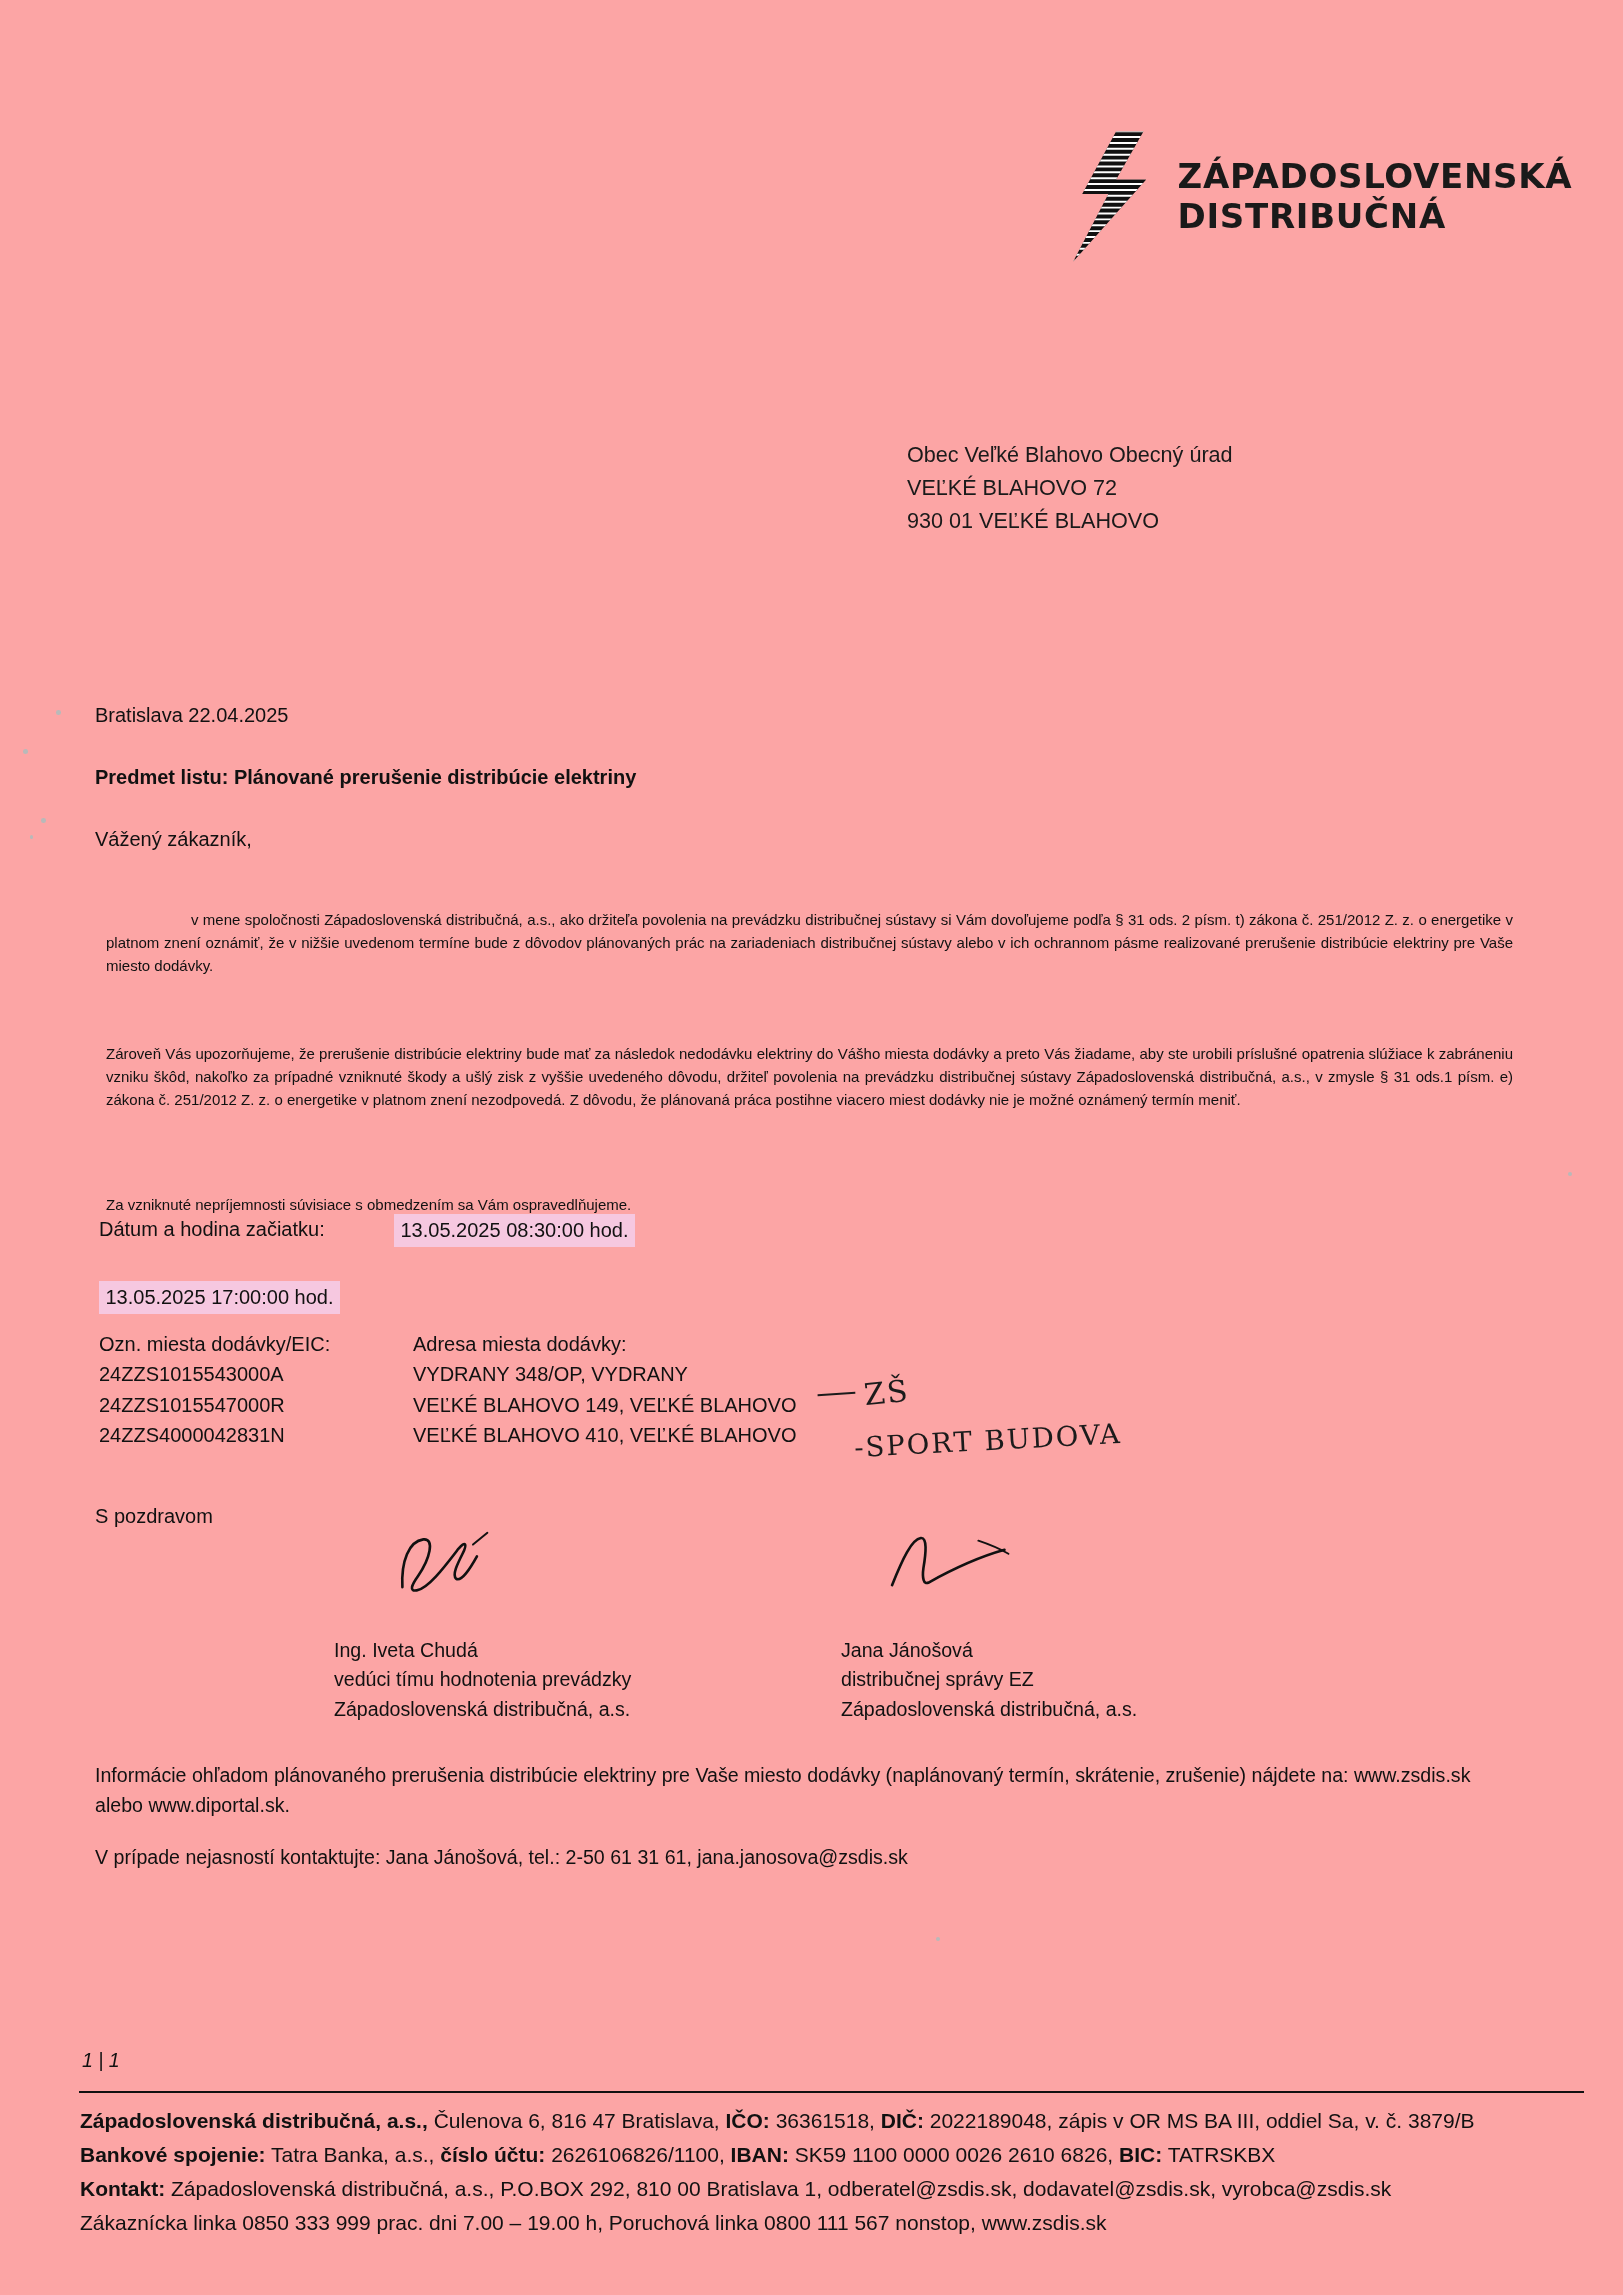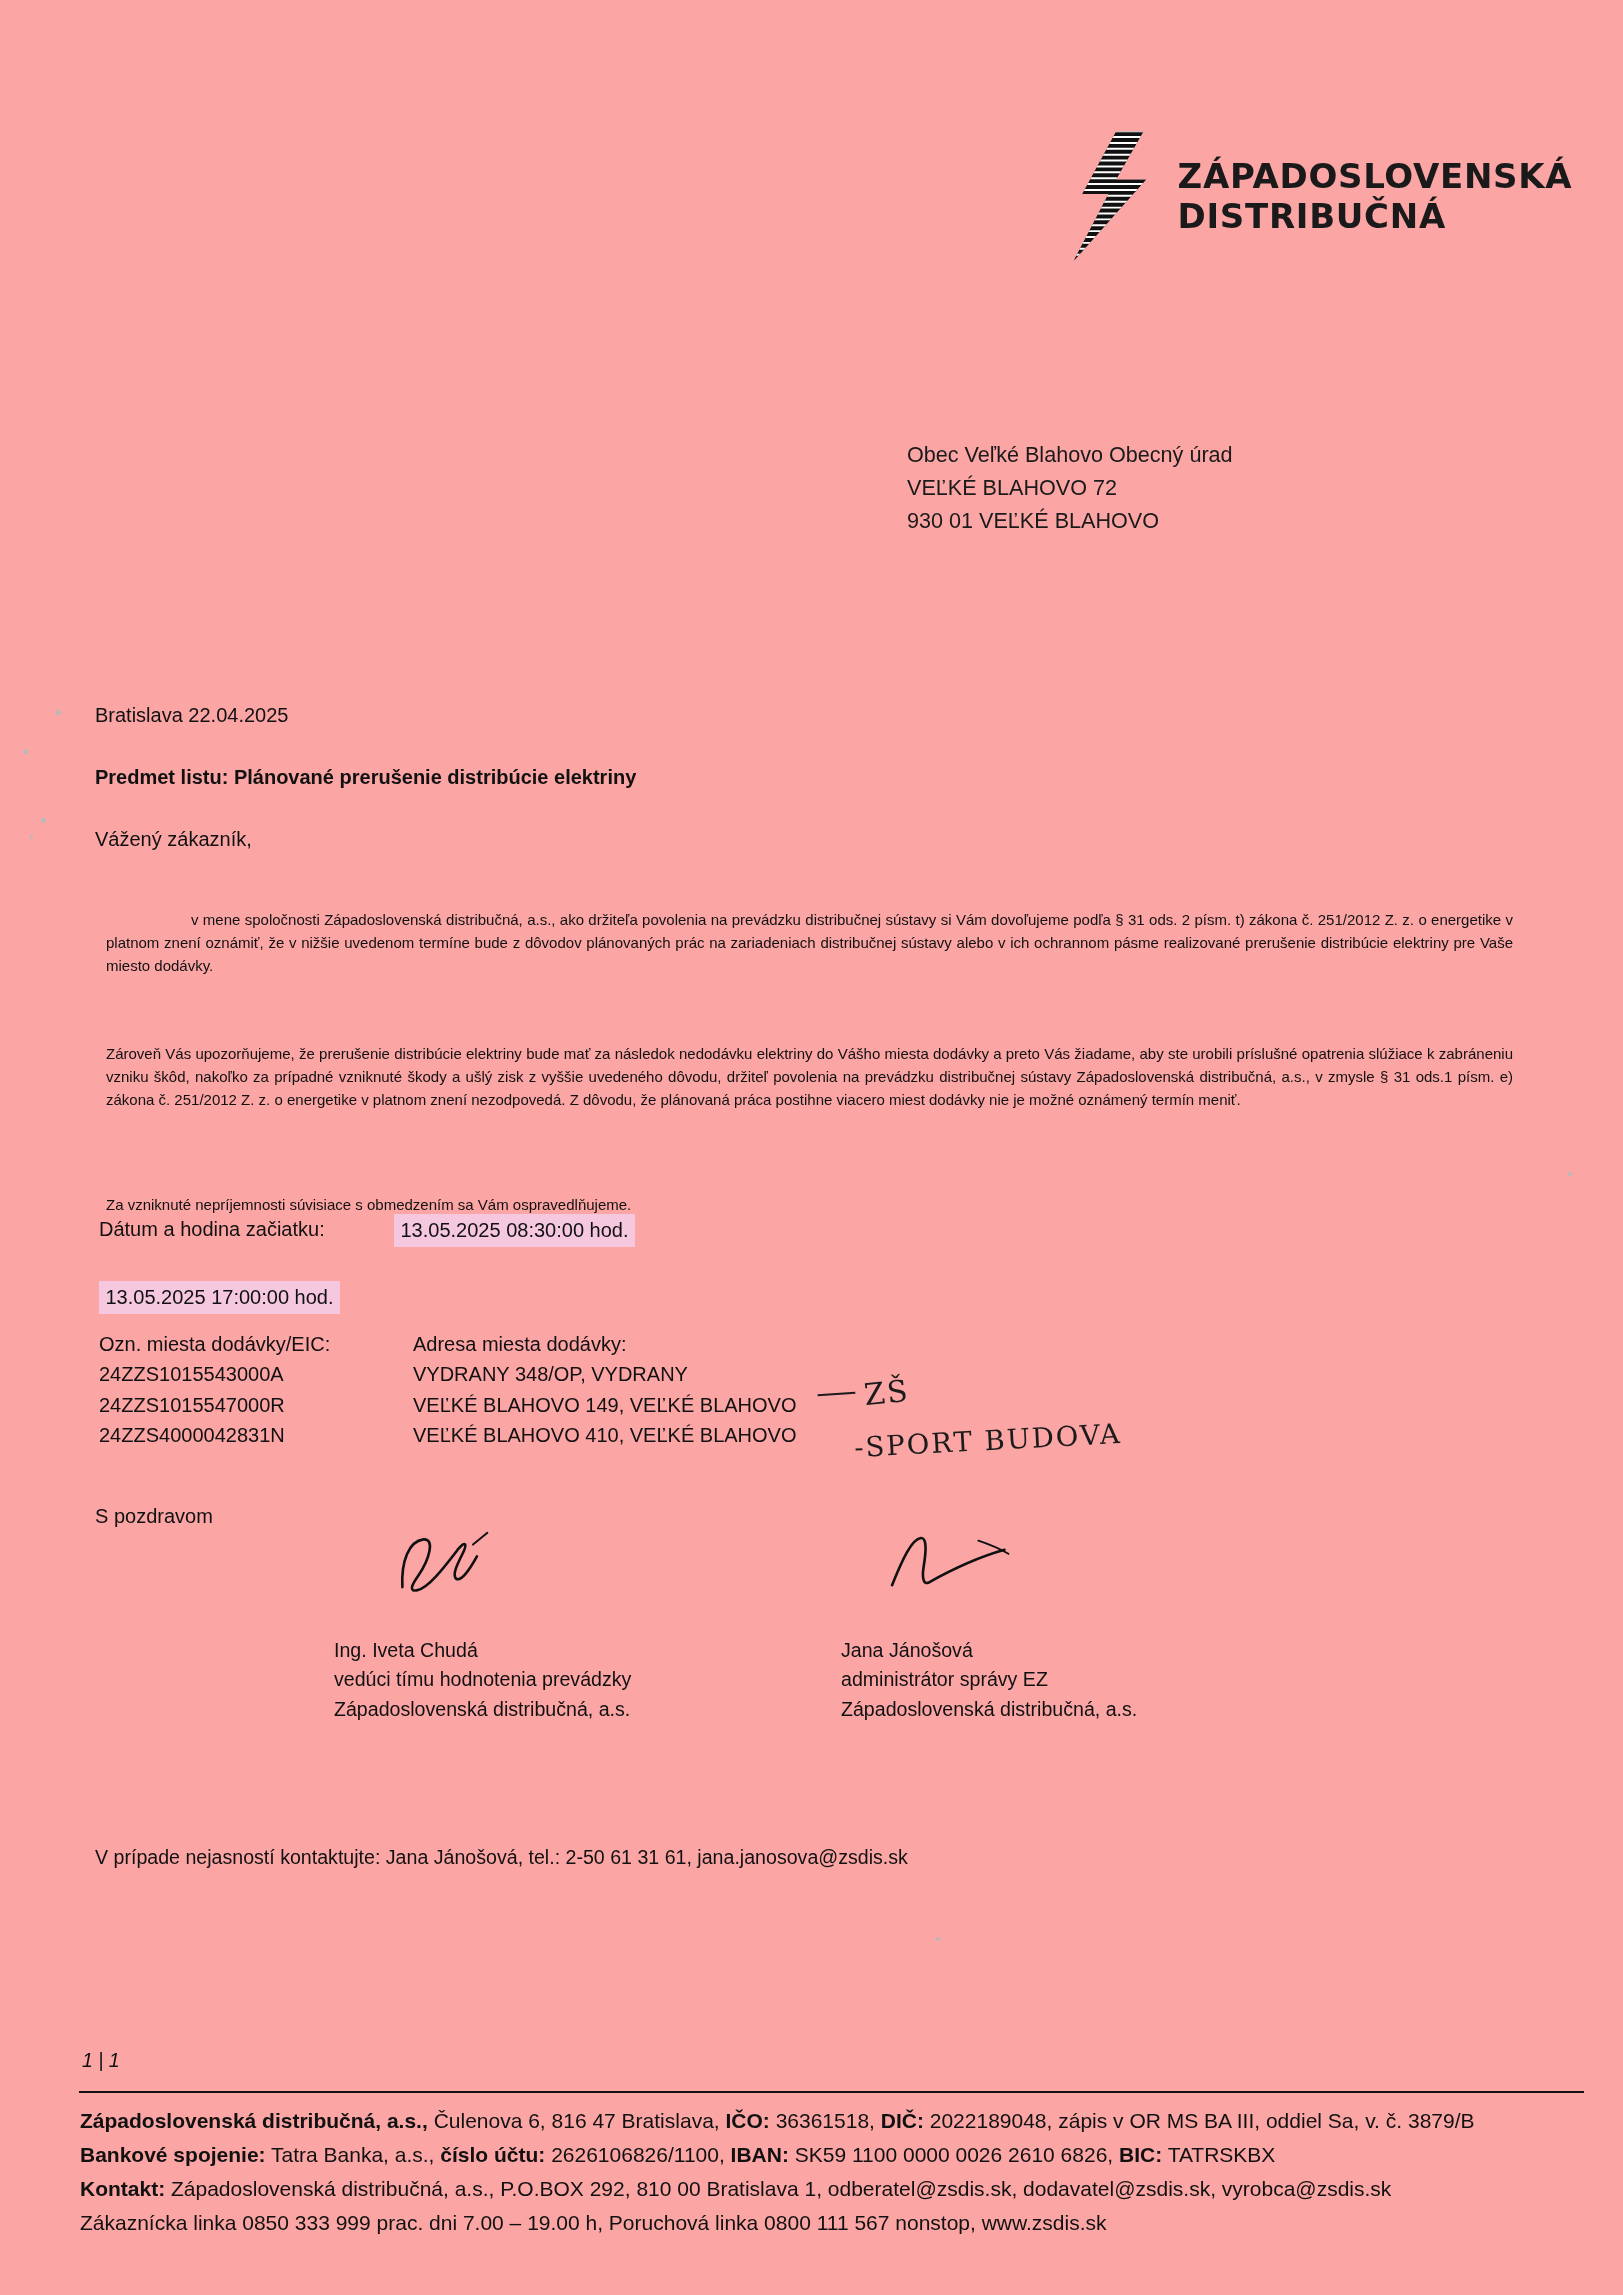--- a/index.html
+++ b/index.html
@@ -314,24 +314,25 @@
     <path d="M150 24 C168 30 182 36 196 44" fill="none" stroke="#111" stroke-width="3" stroke-linecap="round"></path>
   </svg>
 
   <div class="sig left">
     <div>Ing. Iveta Chudá</div>
     <div>vedúci tímu hodnotenia prevádzky</div>
     <div>Západoslovenská distribučná, a.s.</div>
   </div>
   <div class="sig right">
     <div>Jana Jánošová</div>
-    <div>administrátor správy EZ</div>
+    <div>distribučnej správy EZ</div>
     <div>Západoslovenská distribučná, a.s.</div>
   </div>
 
+  <div class="info">Informácie ohľadom plánovaného prerušenia distribúcie elektriny pre Vaše miesto dodávky (naplánovaný termín, skrátenie, zrušenie) nájdete na: www.zsdis.sk alebo www.diportal.sk.</div>
   <div class="contact">V prípade nejasností kontaktujte: Jana Jánošová, tel.: 2-50 61 31 61, jana.janosova@zsdis.sk</div>
 
   <div class="pageno">1 | 1</div>
   <div class="rule"></div>
 
   <div class="legal">
     <div>
       <b>Západoslovenská distribučná, a.s.,</b><span> Čulenova 6, 816 47 Bratislava, </span><b>IČO:</b><span> 36361518, </span><b>DIČ:</b><span> 2022189048, zápis v OR MS BA III, oddiel Sa, v. č. 3879/B</span>
     </div>
     <div>

